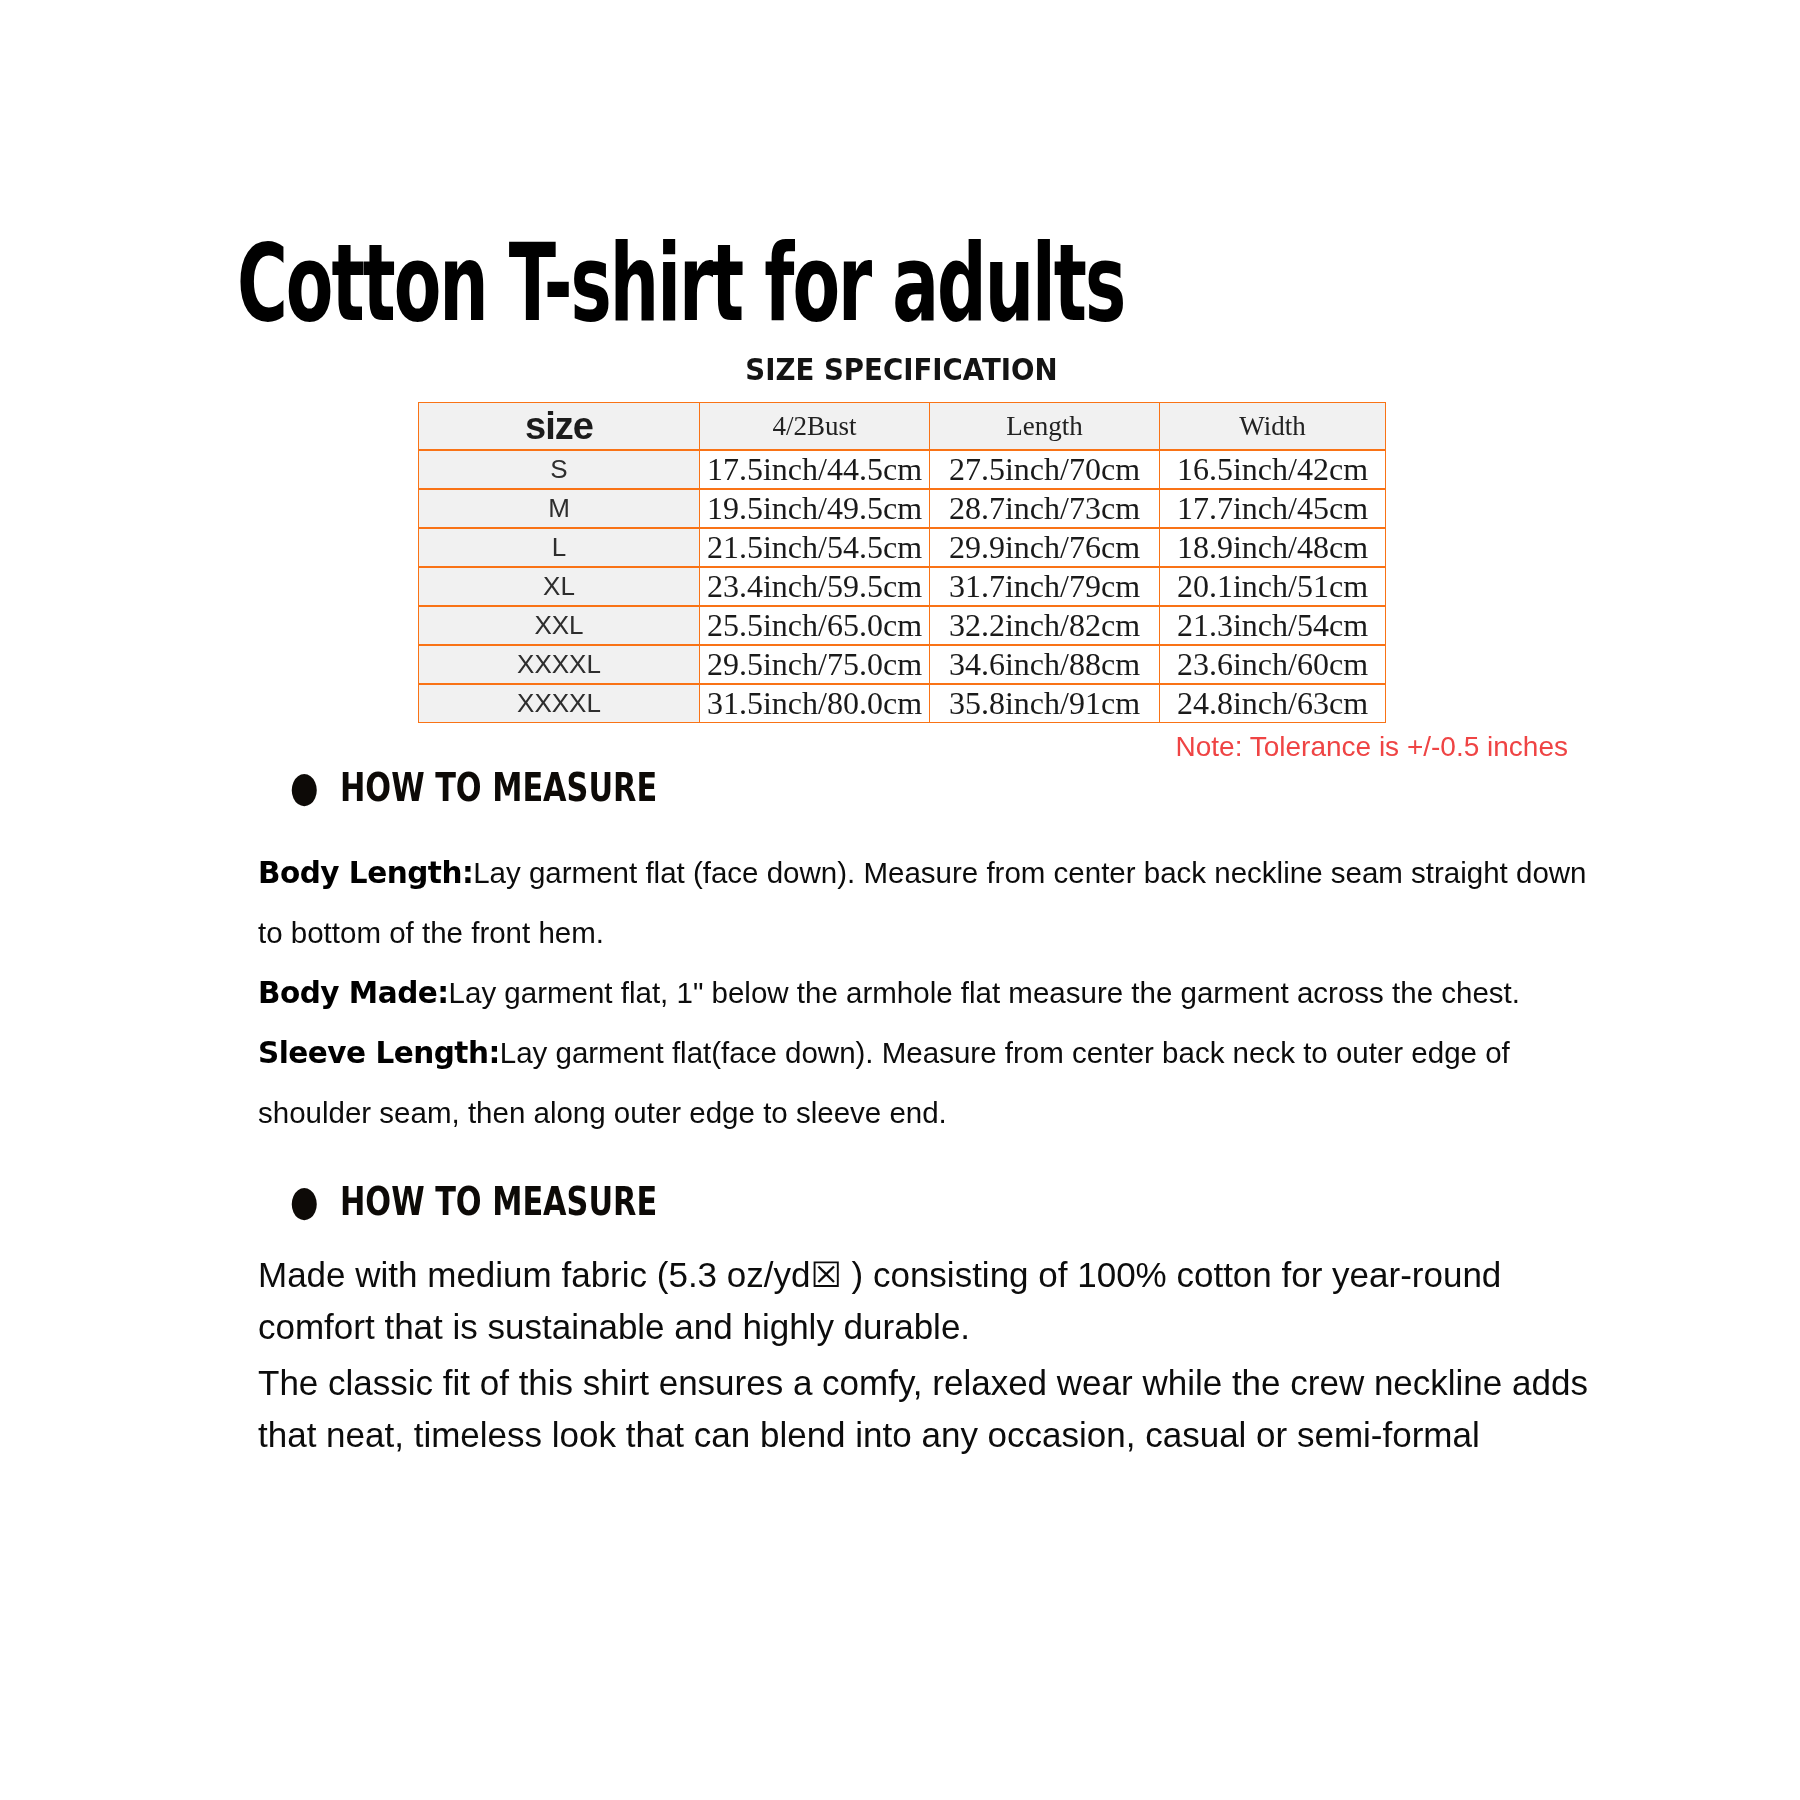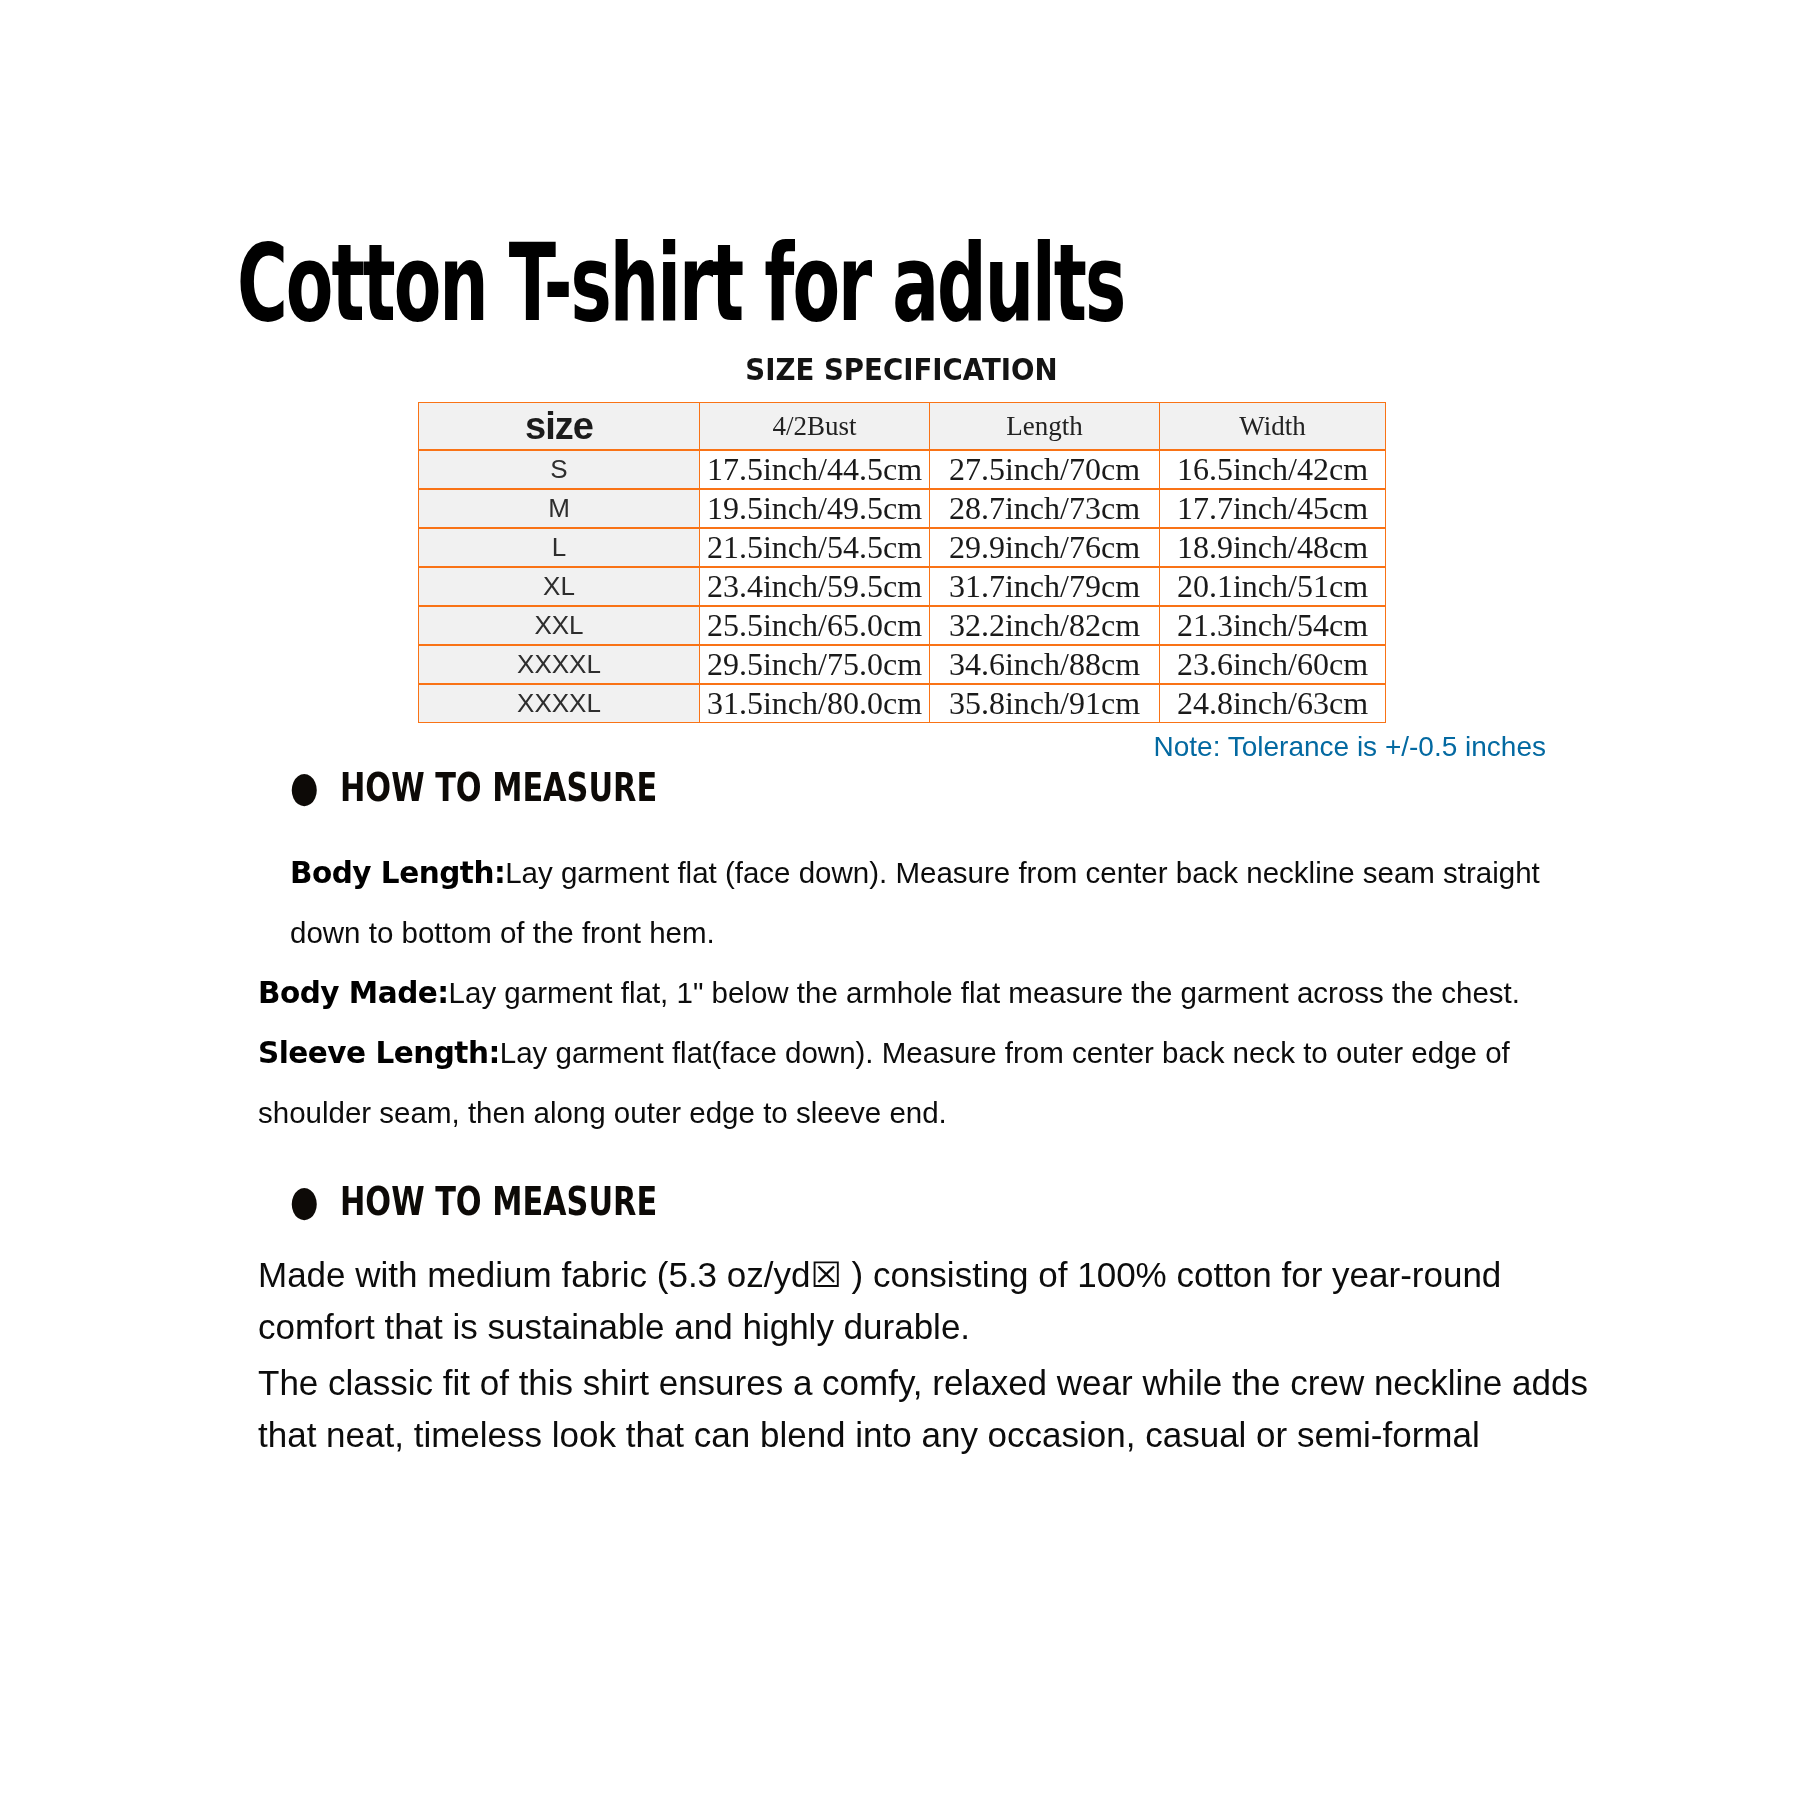--- a/index.html
+++ b/index.html
@@ -43,38 +43,38 @@
   .size-table tbody tr + tr th, .size-table tbody tr + tr td { border-top-width:2px; }
   .size-table tbody th {
     background:#f1f1f1; font-weight:normal; font-size:26px; color:#2e2e2e;
   }
   .size-table tbody td {
     font-family:"Liberation Serif", serif; font-size:32px; color:#1a1a1a;
   }
 
   
   .note {
-    position:absolute; left:418px; top:731px; width:1128px; text-align:right;
-    font-size:28px; color:#0369a1;
+    position:absolute; left:440px; top:731px; width:1128px; text-align:right;
+    font-size:28px; color:#ef4444;
   }
 
   
   .sec { position:absolute; left:258px; width:1345px; }
   .sec1 { top:766px; }
   .sec2 { top:1180px; }
   .sec-heading {
     display:flex; align-items:center; gap:26px; margin:0 0 0 32px;
     font-family:"DejaVu Sans", sans-serif; font-weight:bold; font-size:37px;
     color:#0d0a07; transform:scale(0.82,1.05); transform-origin:left center;
     white-space:nowrap;
   }
   .bullet { font-size:40px; line-height:1; transform:translateY(-2px); }
 
   .sec1 .measure-item { margin:0; font-size:29.5px; line-height:60px; color:#0c0c0c; }
-  .sec1 .measure-item.first { margin-top:34px;margin-left:32px; }
+  .sec1 .measure-item.first { margin-top:34px; }
   .measure-item b {
     font-family:"DejaVu Sans", sans-serif; font-weight:bold; letter-spacing:-0.5px; color:#000;
   }
 
   .sec2 .para { margin:0; font-size:35px; line-height:52px; color:#0c0c0c; }
   .sec2 .para.first { margin-top:26px; }
   .sec2 .para + .para { margin-top:4px; }
 </style>
 </head>
 <body>

